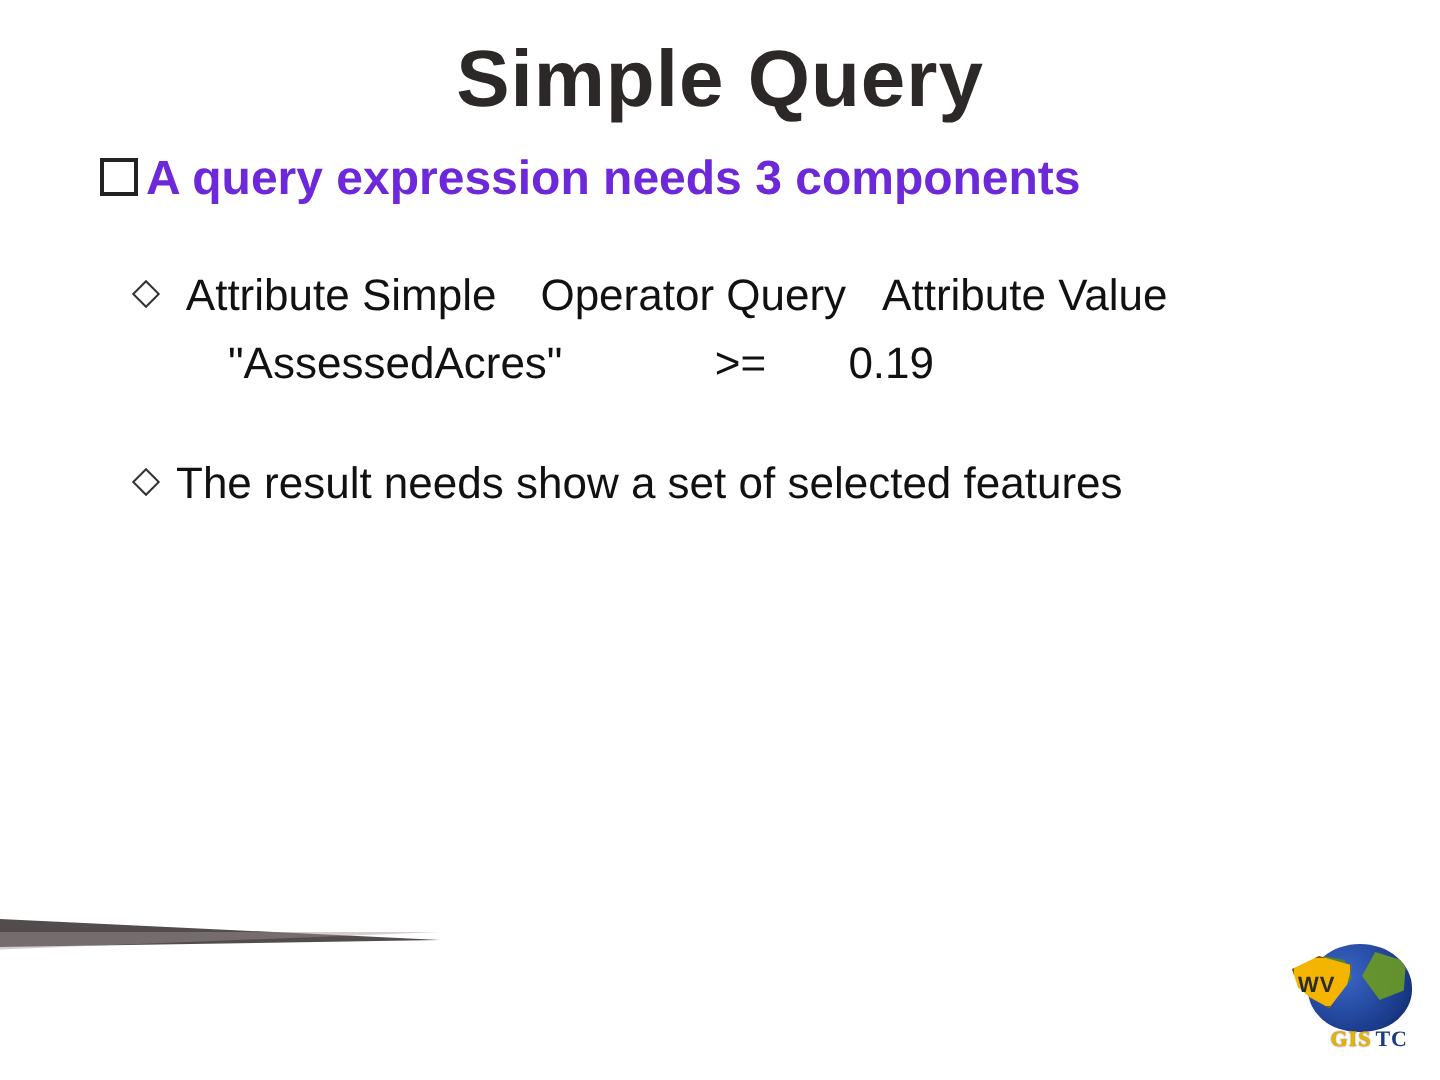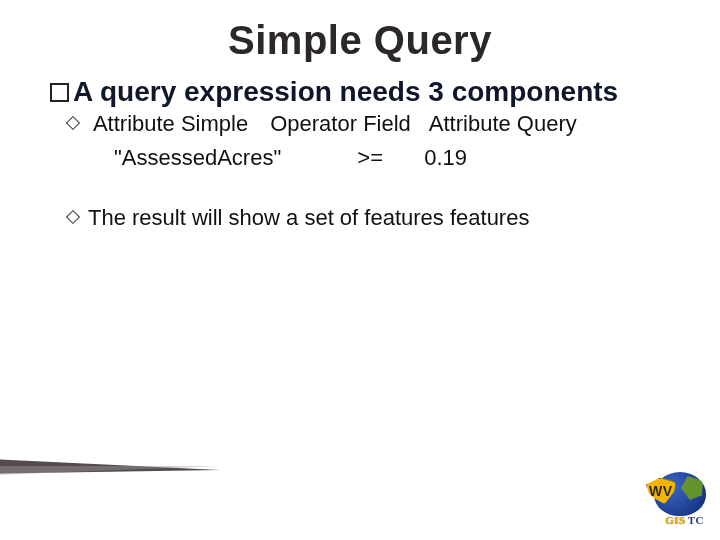--- a/index.html
+++ b/index.html
@@ -26,22 +26,23 @@
     line-height: 1.1;
     padding-top: 18px;
     color: #2d2828;
     letter-spacing: 0.5px;
   }
   .body {
     padding: 14px 44px 0 50px;
   }
   .lead {
     font-weight: 700;
-    font-size: 28px;
-    color: #0f172a;
+    font-size: 24px;
+    color: #6d28d9;
+    margin-bottom: 28px;
   }
   .lead .box {
     display: inline-block;
     width: 15px;
     height: 15px;
     border: 2px solid #222;
     margin-right: 4px;
     vertical-align: -1px;
   }
   .sub {
@@ -137,21 +138,21 @@
     left: 2px; bottom: 22px;
     width: 30px; height: 26px;
     background: #f4b400;
     clip-path: polygon(0 25%, 45% 0, 100% 18%, 92% 55%, 62% 100%, 30% 80%, 10% 60%);
     z-index: 2;
     box-shadow: 0 0 0 1px #7a5b00 inset;
   }
   .wv-label {
     position: absolute;
     left: 5px; bottom: 27px;
-    font-size: 14px;
+    font-size: 11px;
     font-weight: 700;
     color: #2b2b2b;
     z-index: 3;
     letter-spacing: 0.5px;
   }
   .gistc {
     position: absolute;
     right: 2px;
     bottom: 0;
     font-size: 11px;
@@ -172,31 +173,31 @@
 
   <div class="body">
 
     <div class="lead">
       <span class="box"></span><span>A</span>
       <span>query expression needs 3 components</span>
     </div>
 
     <div class="sub">
       <span class="diamond"></span><span class="row-labels">
-        <span>Attribute Simple</span><span class="gap1"></span><span>Operator Field</span><span class="gap2"></span><span>Attribute Query</span>
+        <span>Attribute Simple</span><span class="gap1"></span><span>Operator Query</span><span class="gap2"></span><span>Attribute Value</span>
       </span>
       <div class="example">
         <span class="col1">"AssessedAcres"</span>
         <span class="col2">&gt;=</span>
         <span class="col3">0.19</span>
       </div>
     </div>
 
     <div class="sub">
-      <span class="diamond"></span><span>The result will show a set of features features</span>
+      <span class="diamond"></span><span>The result needs show a set of selected features</span>
     </div>
 
   </div>
 
   <div class="wedge">
     <div class="dark"></div>
     <div class="light"></div>
   </div>
 
   <div class="logo">

